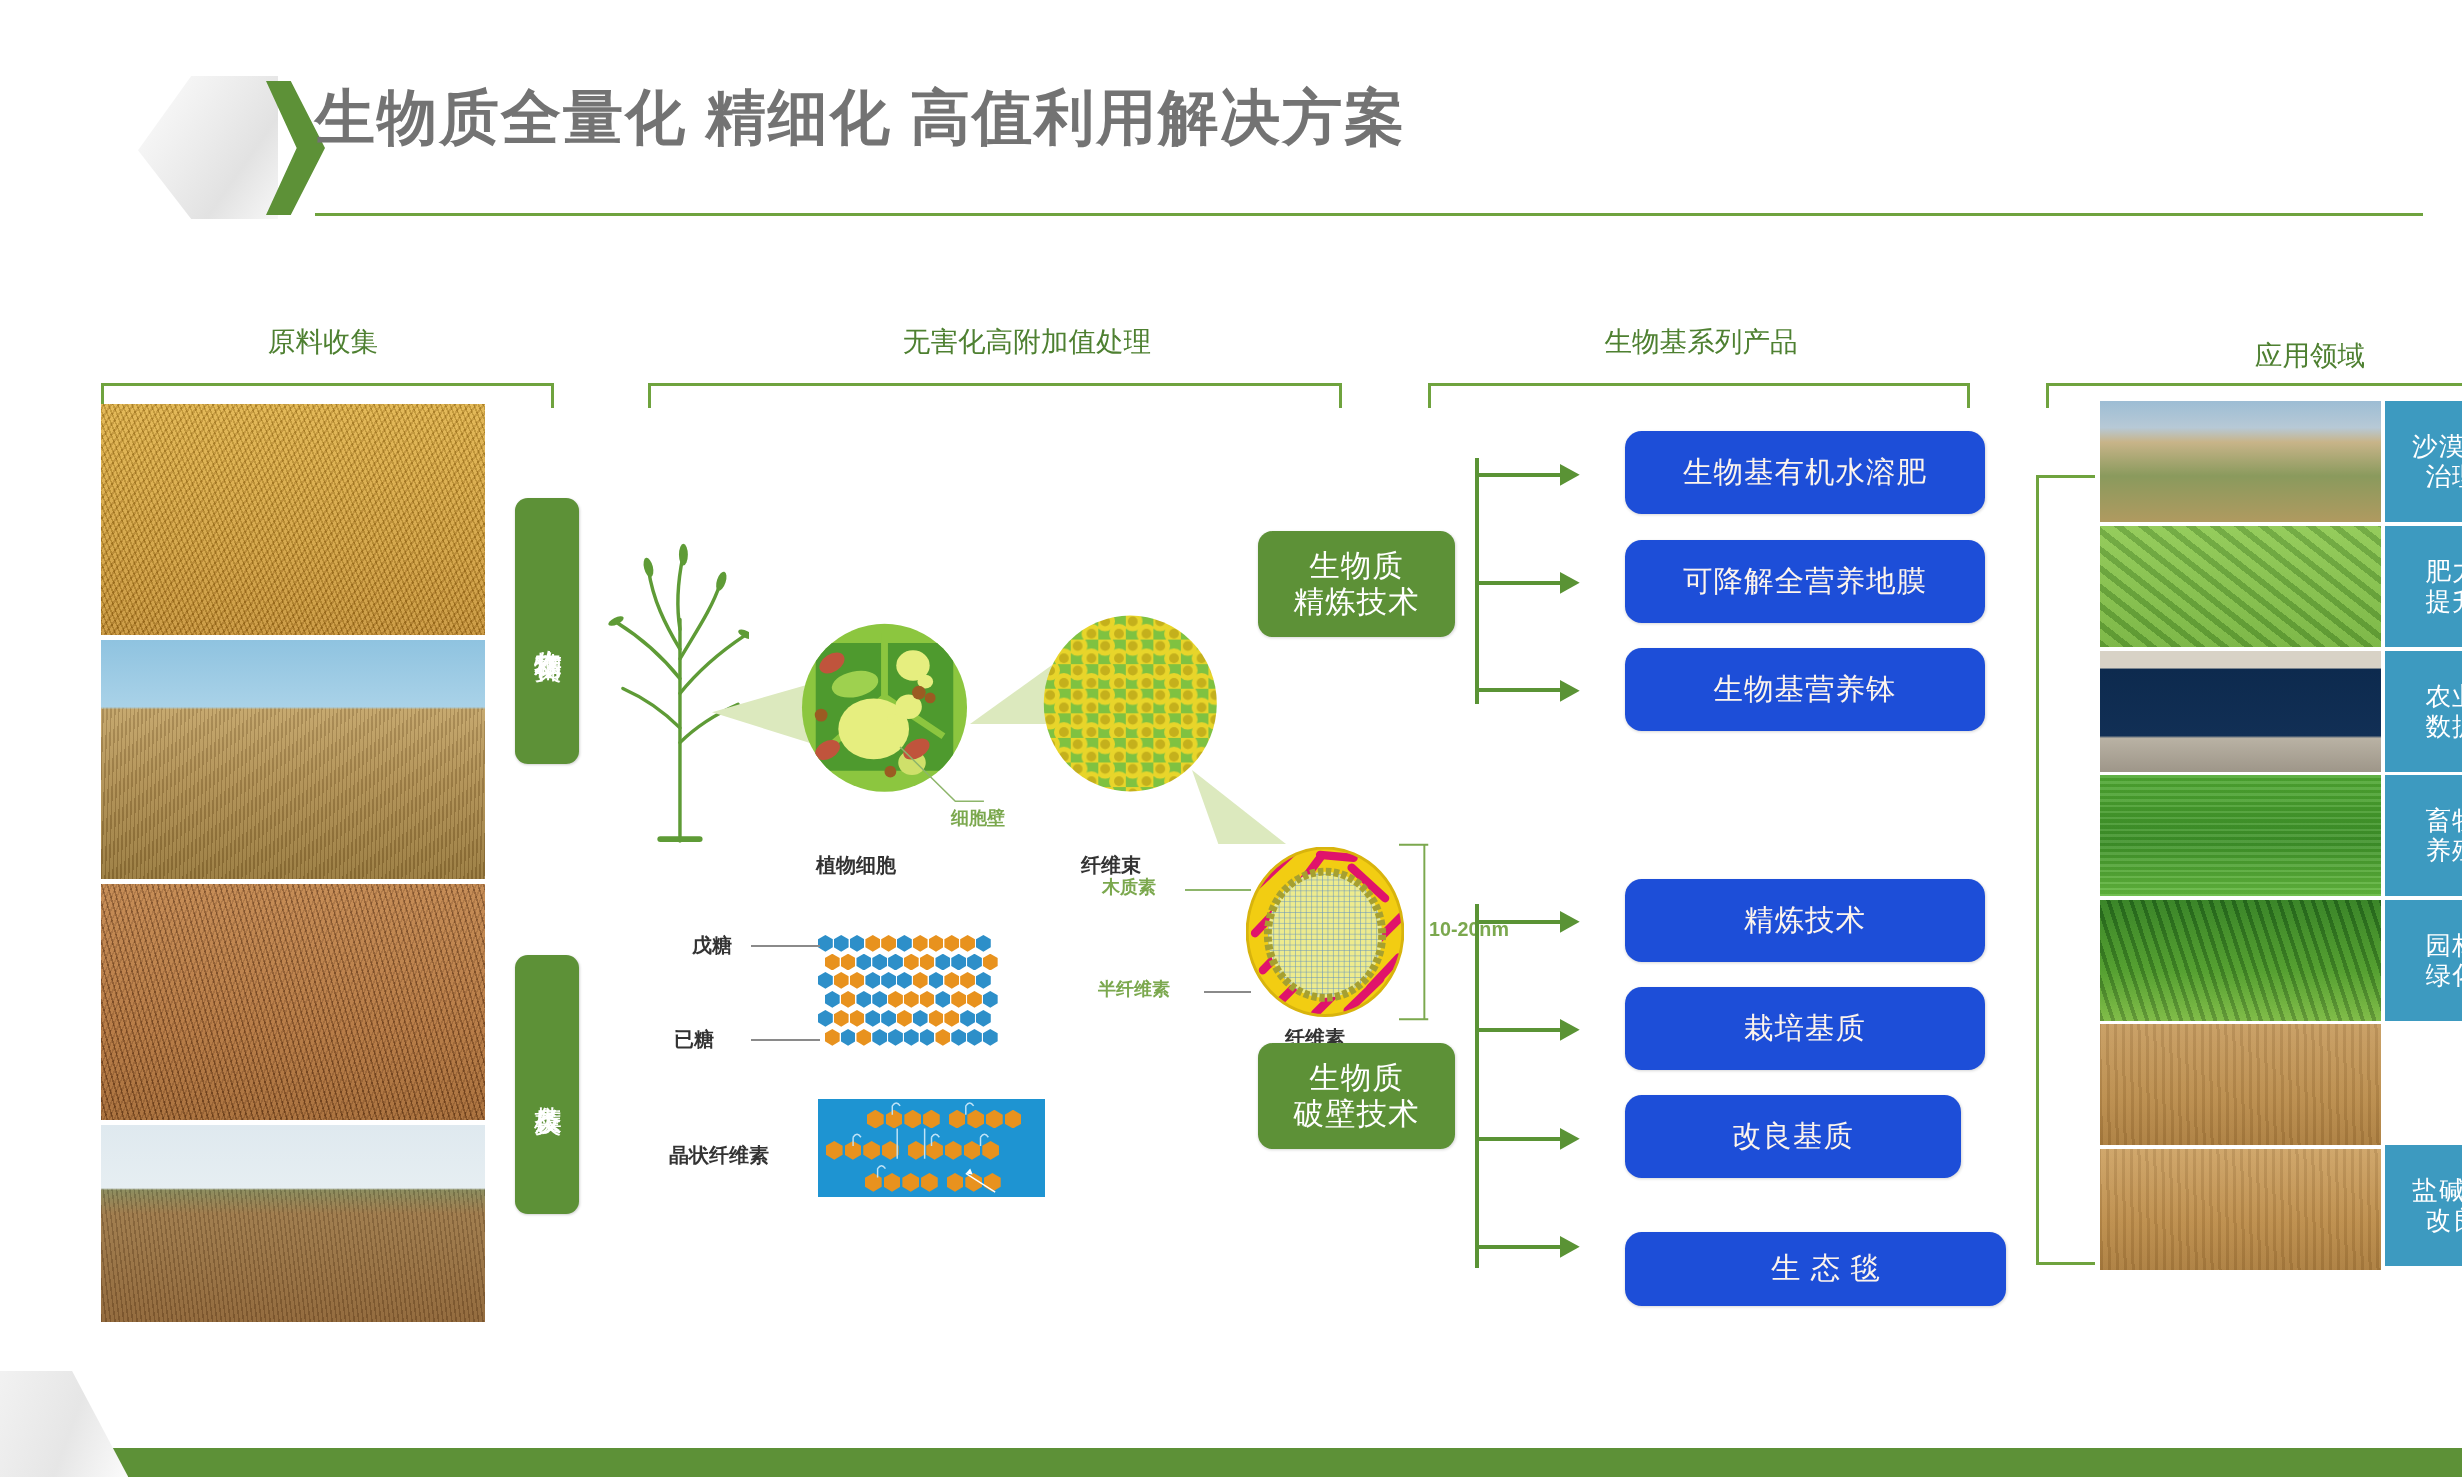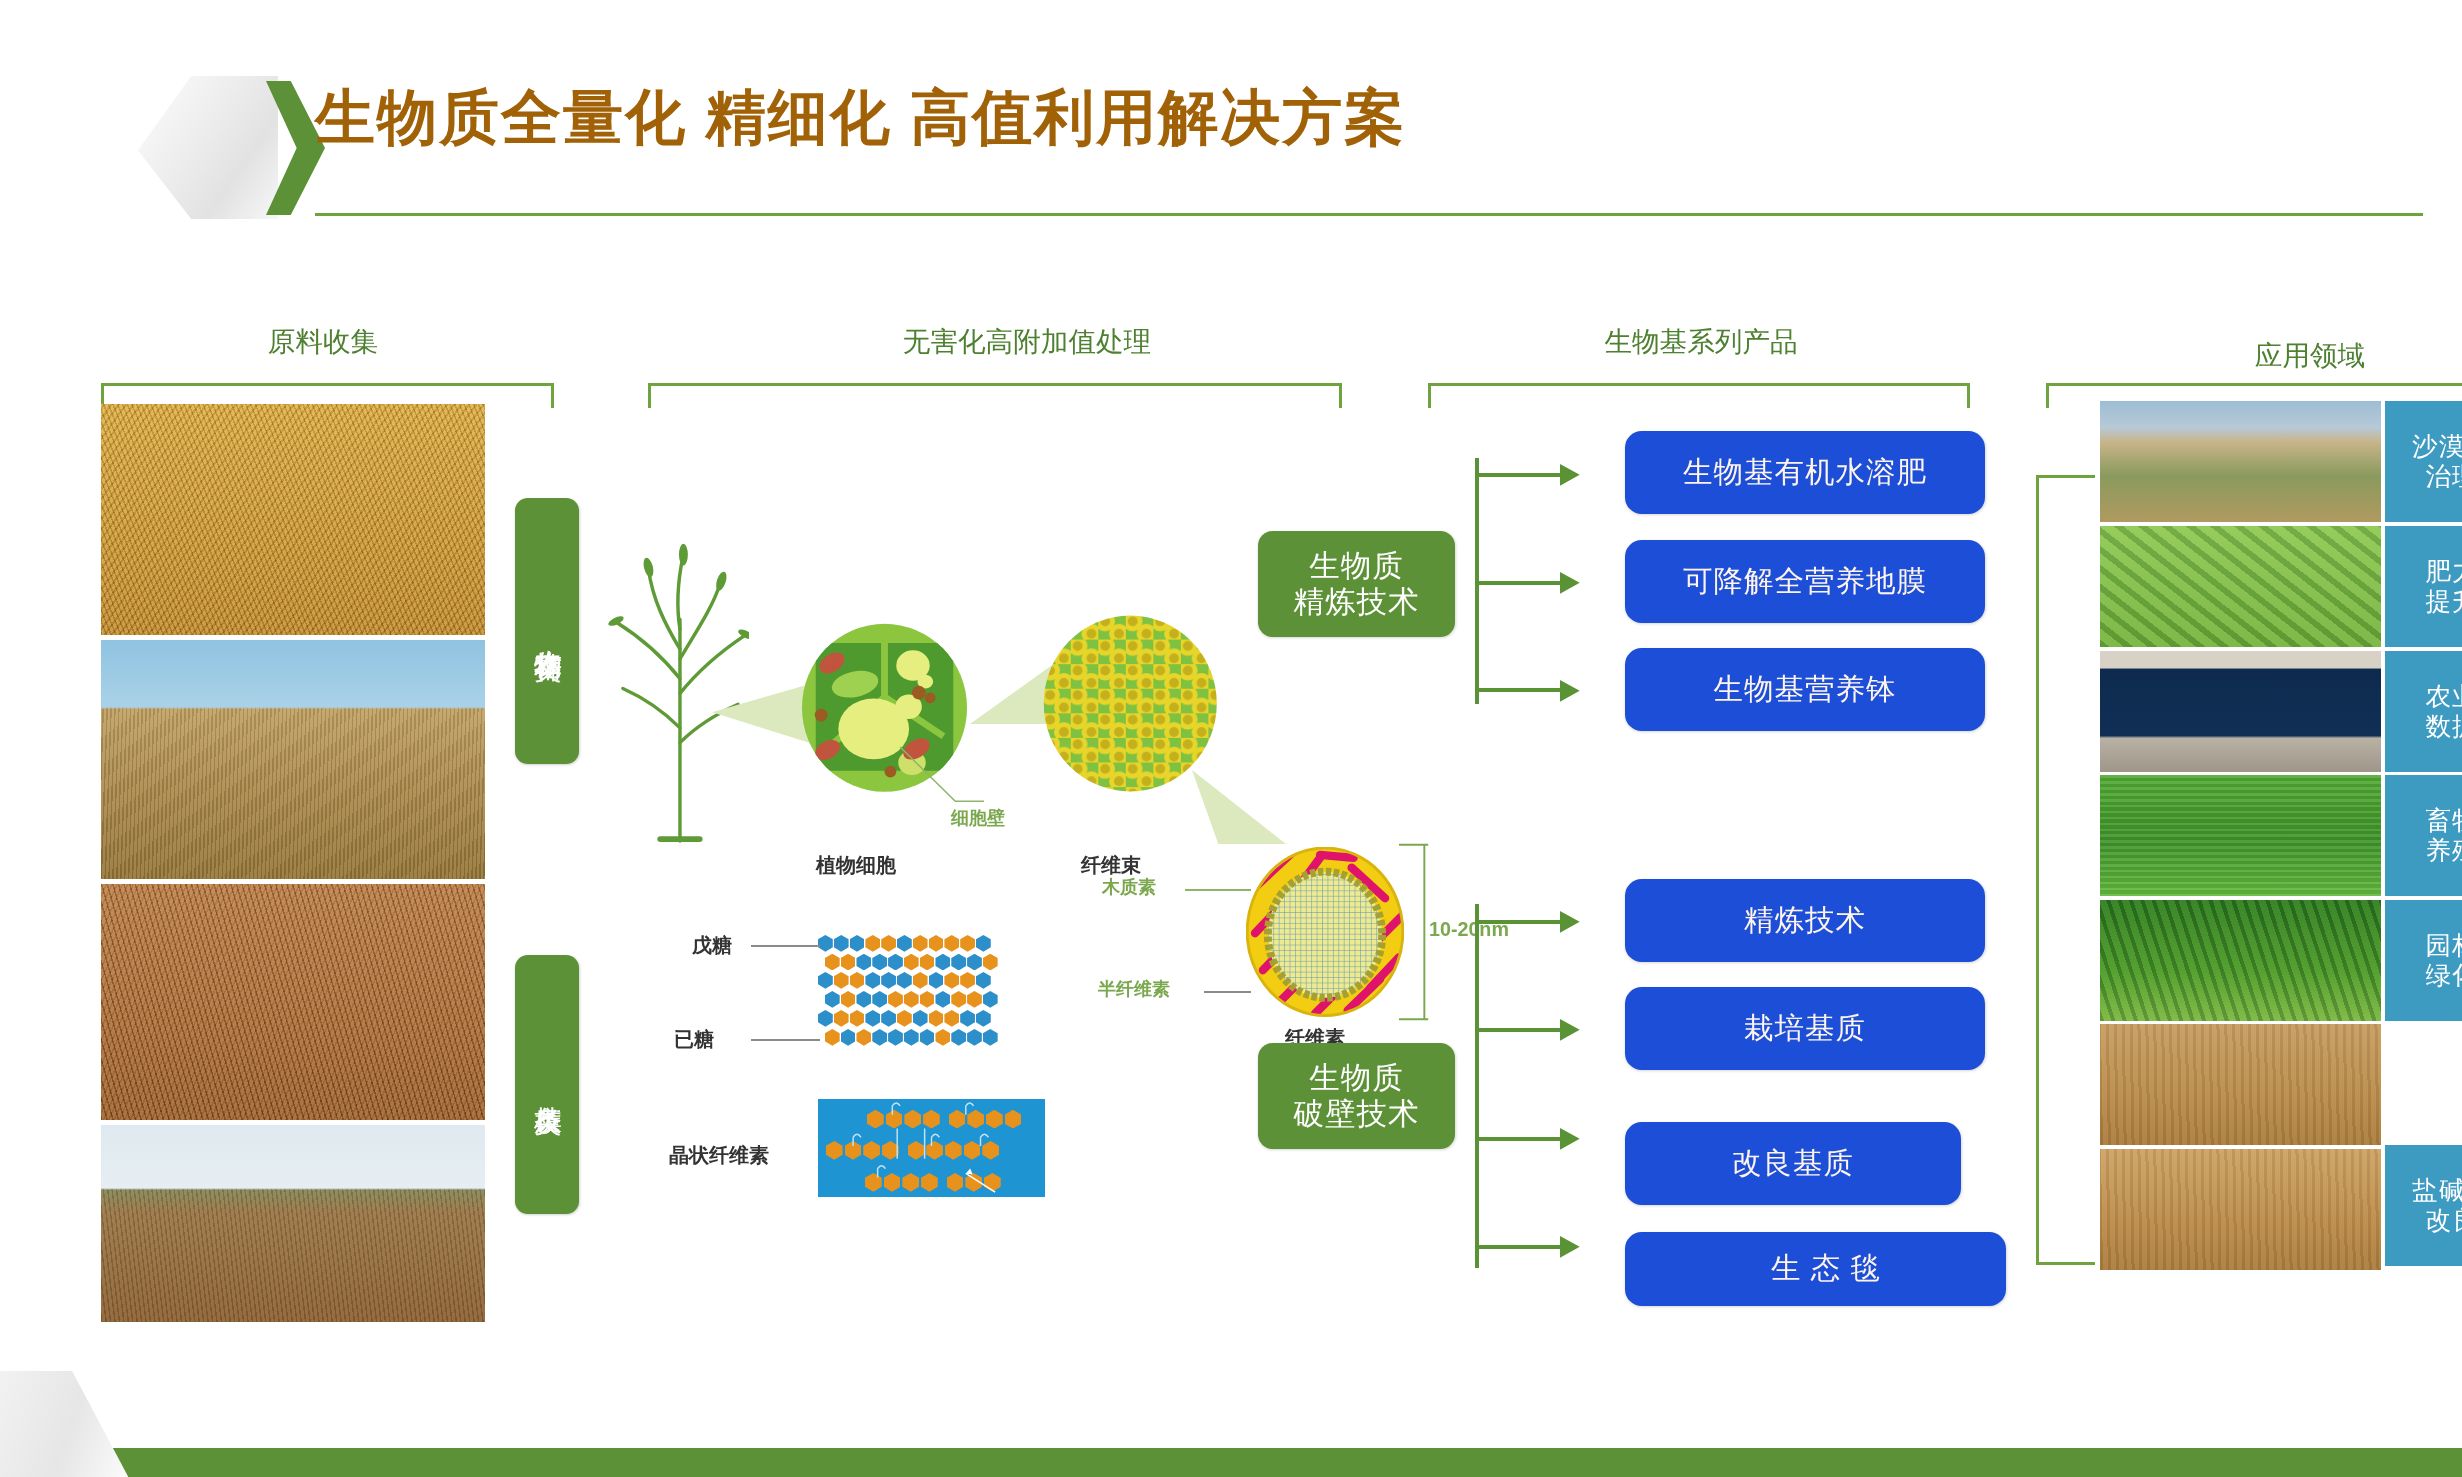--- a/index.html
+++ b/index.html
@@ -17,21 +17,21 @@
     clip-path:polygon(38% 0%,100% 0%,100% 100%,38% 100%,0% 52%);
     box-shadow:1px 1.5px 3.4px rgba(0,0,0,.18);
   }
   #header-chevron{
     position:absolute;left:266px;top:81px;width:59px;height:134px;
     background:#5D9137;
     clip-path:polygon(0% 0%,42% 0%,100% 50%,42% 100%,0% 100%,52% 50%);
   }
   #page-title{
     position:absolute;left:315px;top:88px;
-    font-size:60px;font-weight:bold;color:#a16207;letter-spacing:2px;
+    font-size:60px;font-weight:bold;color:#737373;letter-spacing:2px;
     white-space:nowrap;line-height:1;
   }
   #title-rule{
     position:absolute;left:315px;top:213px;width:2108px;height:2.5px;background:#6FA33E;
   }
   
   .sec-title{
     position:absolute;font-size:27.6px;color:#4E8031;font-weight:normal;
     text-align:center;white-space:nowrap;transform:translateX(-50%);
   }
@@ -438,21 +438,21 @@
 <div class="arrowhead" style="left:1560px;top:911px;"></div>
 <div class="arm" style="left:1475px;top:1028px;width:89px;"></div>
 <div class="arrowhead" style="left:1560px;top:1019px;"></div>
 <div class="arm" style="left:1475px;top:1137px;width:89px;"></div>
 <div class="arrowhead" style="left:1560px;top:1128px;"></div>
 <div class="arm" style="left:1475px;top:1245px;width:89px;"></div>
 <div class="arrowhead" style="left:1560px;top:1236px;"></div>
 
 <div class="prod-box" style="left:1625px;top:879px;width:360px;height:83px;">精炼技术</div>
 <div class="prod-box" style="left:1625px;top:987px;width:360px;height:83px;">栽培基质</div>
-<div class="prod-box" style="left:1625px;top:1122px;width:336px;height:83px;">改良基质</div>
+<div class="prod-box" style="left:1625px;top:1095px;width:336px;height:83px;">改良基质</div>
 <div class="prod-box" style="left:1625px;top:1232px;width:360px;height:74px;padding-left:21px;">生 态 毯</div>
 
 <div id="app-bracket"></div>
 
 <div class="app-photo" style="top:401px;height:121px;
   background:linear-gradient(180deg,#9dbdd4 0%,#b7c9d6 22%,#c8b489 34%,#8a9a5d 62%,#b09a60 100%);"></div>
 <div class="app-label" style="top:401px;height:121px;">
   <span><span>沙漠化</span><br><span>治理</span></span>
 </div>
 

